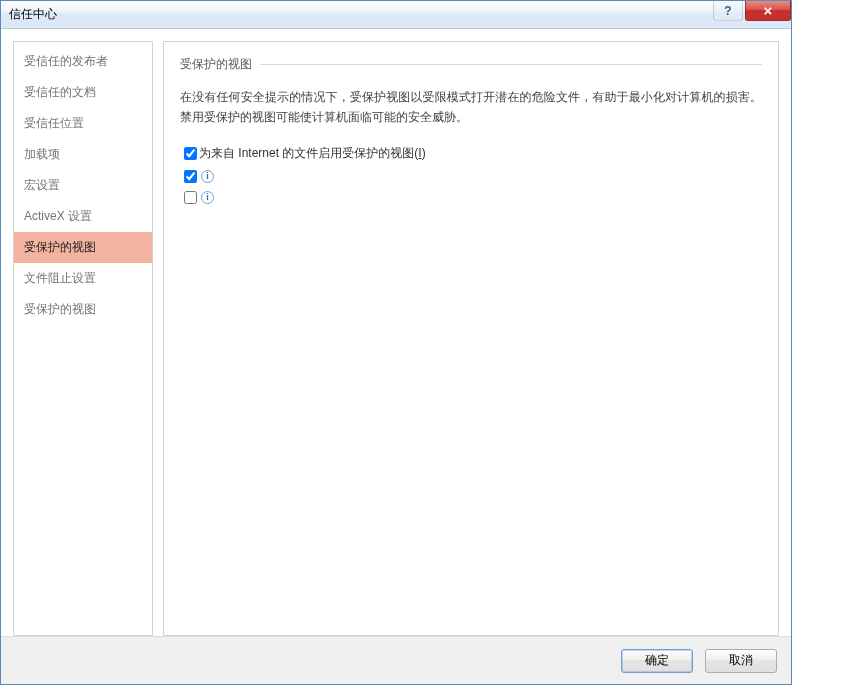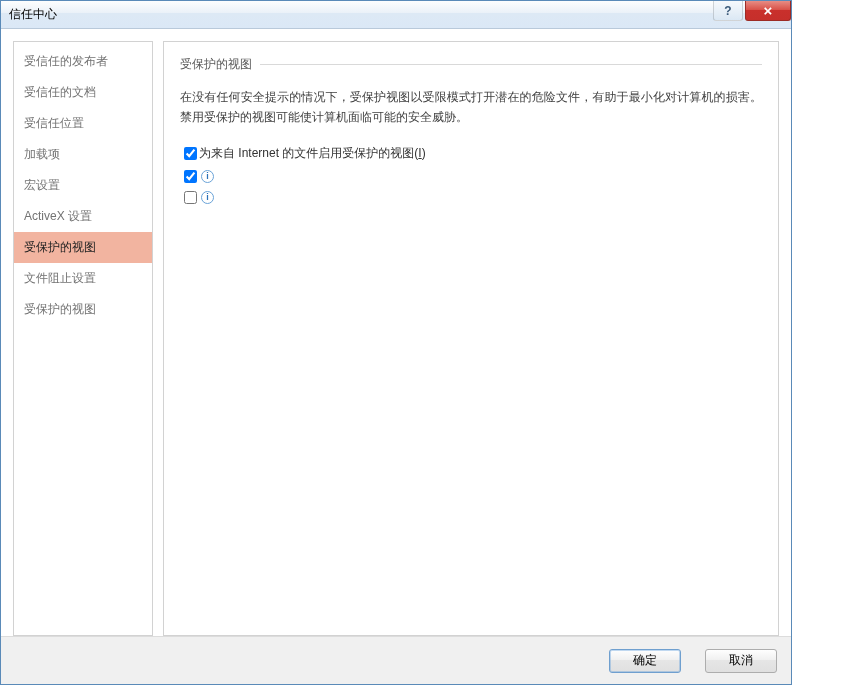--- a/index.html
+++ b/index.html
@@ -158,21 +158,21 @@
     line-height: 1;
   }
 
   .button-bar {
     height: 48px;
     border-top: 1px solid #dcdcdc;
     background: #f0f0f0;
     display: flex;
     align-items: center;
     justify-content: flex-end;
-    gap: 24px;
+    gap: 12px;
     padding: 0 14px;
   }
   .btn {
     min-width: 72px;
     height: 24px;
     border: 1px solid #adadad;
     background: linear-gradient(to bottom, #fefefe 0%, #f0f0f0 45%, #e6e6e6 46%, #e0e0e0 100%);
     border-radius: 3px;
     font-size: 12px;
     display: inline-flex;

